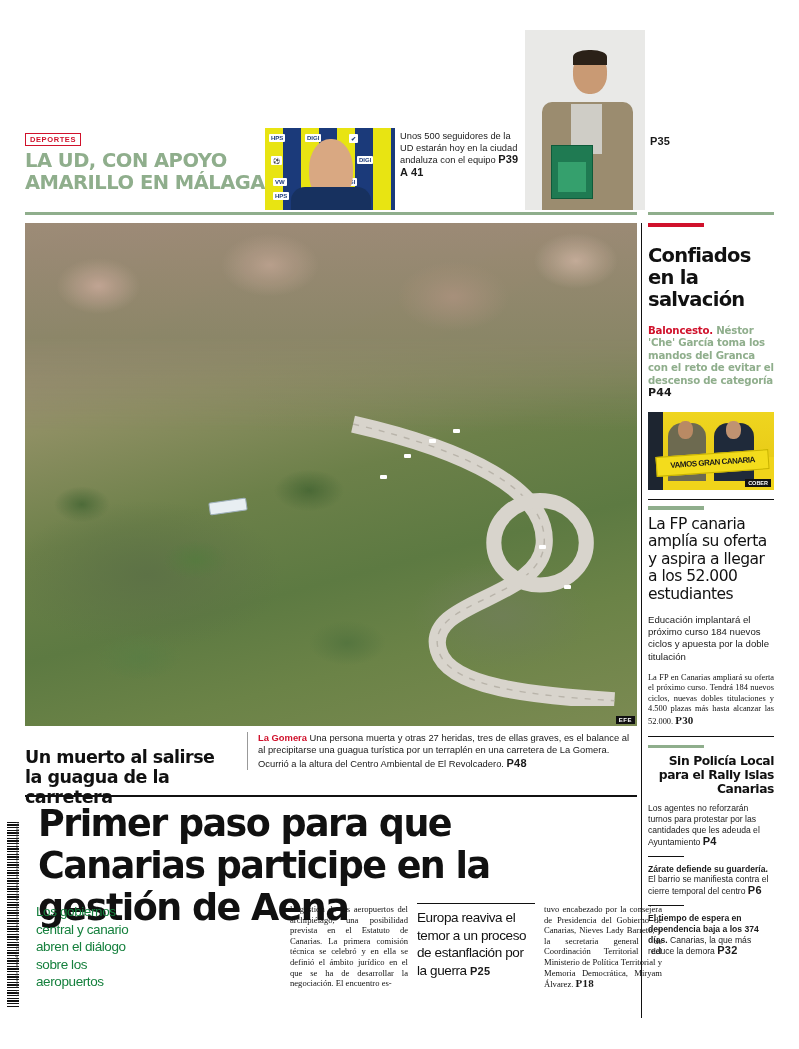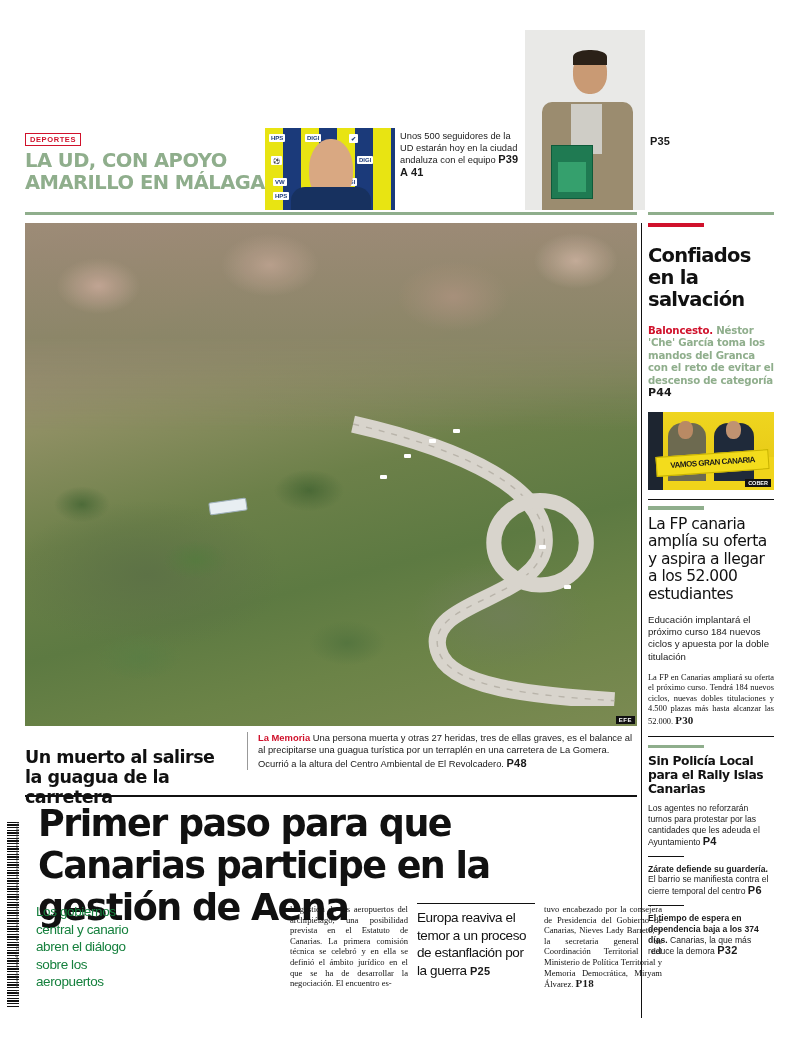--- a/index.html
+++ b/index.html
@@ -157,21 +157,21 @@
   .sb-sub {
     font-size:9.6px; line-height:12.2px; color:#1a1a1a; margin-top:11px;
   }
   .sb-body {
     font-family:"Liberation Serif", serif;
     font-size:8.4px; line-height:10.4px; color:#111; margin-top:10px; text-align:justify;
   }
   .sb-h3 {
     font-family:"DejaVu Sans", sans-serif;
     font-weight:bold; font-size:12.3px; line-height:14px;
-    color:#111; letter-spacing:-0.4px; margin-top:6px;
+    color:#111; letter-spacing:-0.4px; margin-top:6px;text-align:right;
   }
   .sb-brief {
     font-size:8.6px; line-height:10.8px; color:#1a1a1a; margin-top:7px;
   }
   .sb-brief b { font-weight:bold; }
   .sb-hr { height:1px; background:#111; width:36px; margin:8px 0 0 0; }
   .sb-hr-full { height:1px; background:#111; width:126px; margin:9px 0 0 0; }
 
   
   .barcode { position:absolute; left:7px; top:822px; width:12px; height:185px; }
@@ -353,21 +353,21 @@
     <div class="ph-car" style="left:70%; top:41%;"></div>
     <div class="ph-car" style="left:58%; top:50%;"></div>
     <div class="ph-car" style="left:84%; top:64%;"></div>
     <div class="ph-car" style="left:88%; top:72%;"></div>
     <div class="credit-efe">EFE</div>
   </div>
 
   <div class="capwrap">
     <div class="cap-left">Un muerto al salirse la guagua de la carretera</div>
     <div class="cap-right">
-      <span class="lede">La Memoria</span><span> Una persona muerta y otras 27 heridas, tres de ellas graves, es el balance al al precipitarse una guagua turística por un terraplén en una carretera de La Gomera. Ocurrió a la altura del Centro Ambiental de El Revolcadero.</span>
+      <span class="lede">La Gomera</span><span> Una persona muerta y otras 27 heridas, tres de ellas graves, es el balance al al precipitarse una guagua turística por un terraplén en una carretera de La Gomera. Ocurrió a la altura del Centro Ambiental de El Revolcadero.</span>
       <span class="pref">P48</span>
     </div>
   </div>
 
   <div class="bigrule"></div>
   <div class="bighead">Primer paso para que Canarias participe en la gestión de Aena</div>
 
   <div class="botcols">
     <div class="bc-sub">Los gobiernos central y canario abren el diálogo sobre los aeropuertos</div>
     <div class="bc-body2">la gestión de los aeropuertos del archipiélago, una posibilidad prevista en el Estatuto de Canarias. La primera comisión técnica se celebró y en ella se definió el ámbito jurídico en el que se ha de desarrollar la negociación. El encuentro es-</div>

